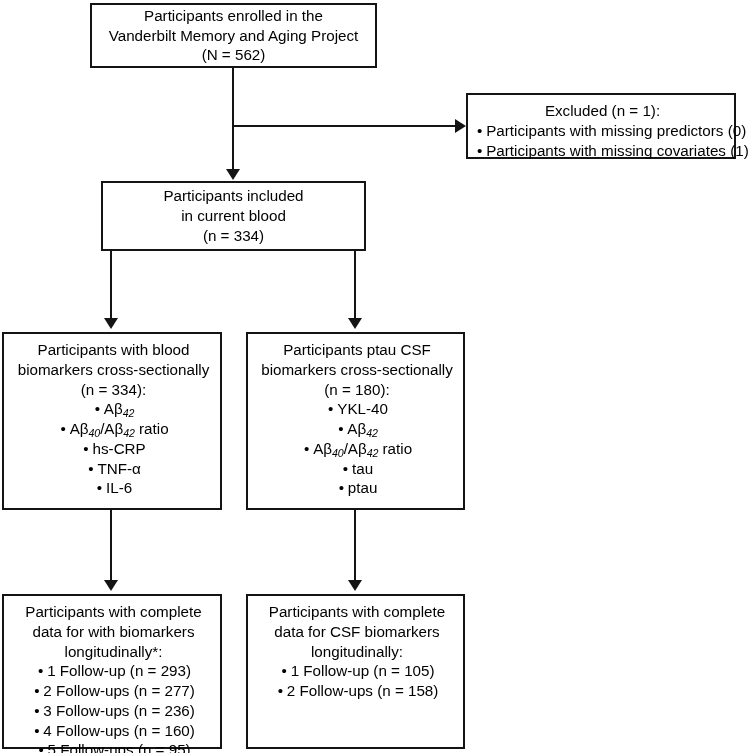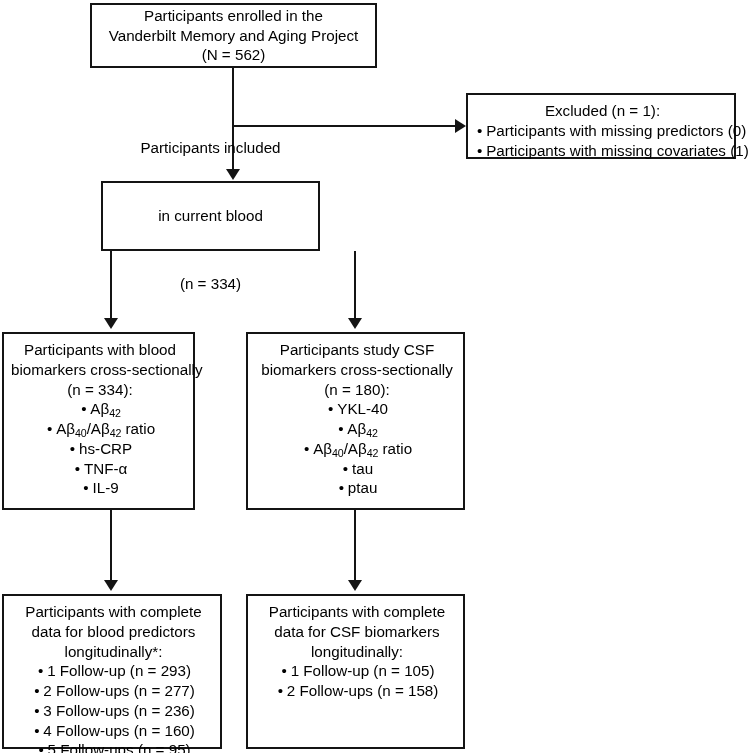--- a/index.html
+++ b/index.html
@@ -44,20 +44,21 @@
     display: inline-block;
     width: 0.62em;
     margin-right: 0.12em;
   }
   sub {
     font-size: 0.70em;
     vertical-align: baseline;
     position: relative;
     top: 0.28em;
     letter-spacing: -0.1px;
+    font-style: italic;
   }
   
   .vline {
     position: absolute;
     width: 2px;
     background: #141414;
   }
   .hline {
     position: absolute;
     height: 2px;
@@ -98,67 +99,67 @@
   <div class="arrow-right" style="left:455px; top:119px;"></div>
 
   <div class="node left" style="left:466px; top:93px; width:270px; height:66px;">
     <span class="line">Excluded (n = 1):</span>
     <ul class="bullets">
       <li>Participants with missing predictors (0)</li>
       <li>Participants with missing covariates (1)</li>
     </ul>
   </div>
 
-  <div class="node centered" style="left:101px; top:181px; width:219px; height:70px;gap:48px;">
+  <div class="node centered" style="left:101px; top:181px; width:265px; height:70px;">
     <span class="line">Participants included</span>
     <span class="line">in current blood</span>
     <span class="line">(n = 334)</span>
   </div>
 
   <div class="vline" style="left:110px; top:251px; height:68px;"></div>
   <div class="arrow-down" style="left:104px; top:318px;"></div>
 
   <div class="vline" style="left:354px; top:251px; height:68px;"></div>
   <div class="arrow-down" style="left:348px; top:318px;"></div>
 
-  <div class="node left" style="left:2px; top:332px; width:193px; height:178px;">
+  <div class="node left" style="left:2px; top:332px; width:220px; height:178px;">
     <span class="line">Participants with blood</span>
     <span class="line">biomarkers cross-sectionally</span>
     <span class="line">(n = 334):</span>
     <ul class="bullets">
       <li>Aβ<sub>42</sub></li>
       <li>Aβ<sub>40</sub>/Aβ<sub>42</sub> ratio</li>
       <li>hs-CRP</li>
       <li>TNF-α</li>
-      <li>IL-9</li>
+      <li>IL-6</li>
     </ul>
   </div>
 
   <div class="node left" style="left:246px; top:332px; width:219px; height:178px;">
-    <span class="line">Participants study CSF</span>
+    <span class="line">Participants ptau CSF</span>
     <span class="line">biomarkers cross-sectionally</span>
     <span class="line">(n = 180):</span>
     <ul class="bullets">
       <li>YKL-40</li>
       <li>Aβ<sub>42</sub></li>
       <li>Aβ<sub>40</sub>/Aβ<sub>42</sub> ratio</li>
       <li>tau</li>
       <li>ptau</li>
     </ul>
   </div>
 
   <div class="vline" style="left:110px; top:510px; height:71px;"></div>
   <div class="arrow-down" style="left:104px; top:580px;"></div>
 
   <div class="vline" style="left:354px; top:510px; height:71px;"></div>
   <div class="arrow-down" style="left:348px; top:580px;"></div>
 
   <div class="node left" style="left:2px; top:594px; width:220px; height:155px;">
     <span class="line">Participants with complete</span>
-    <span class="line">data for blood predictors</span>
+    <span class="line">data for with biomarkers</span>
     <span class="line">longitudinally*:</span>
     <ul class="bullets">
       <li>1 Follow-up (n = 293)</li>
       <li>2 Follow-ups (n = 277)</li>
       <li>3 Follow-ups (n = 236)</li>
       <li>4 Follow-ups (n = 160)</li>
       <li>5 Follow-ups (n = 95)</li>
     </ul>
   </div>
 

